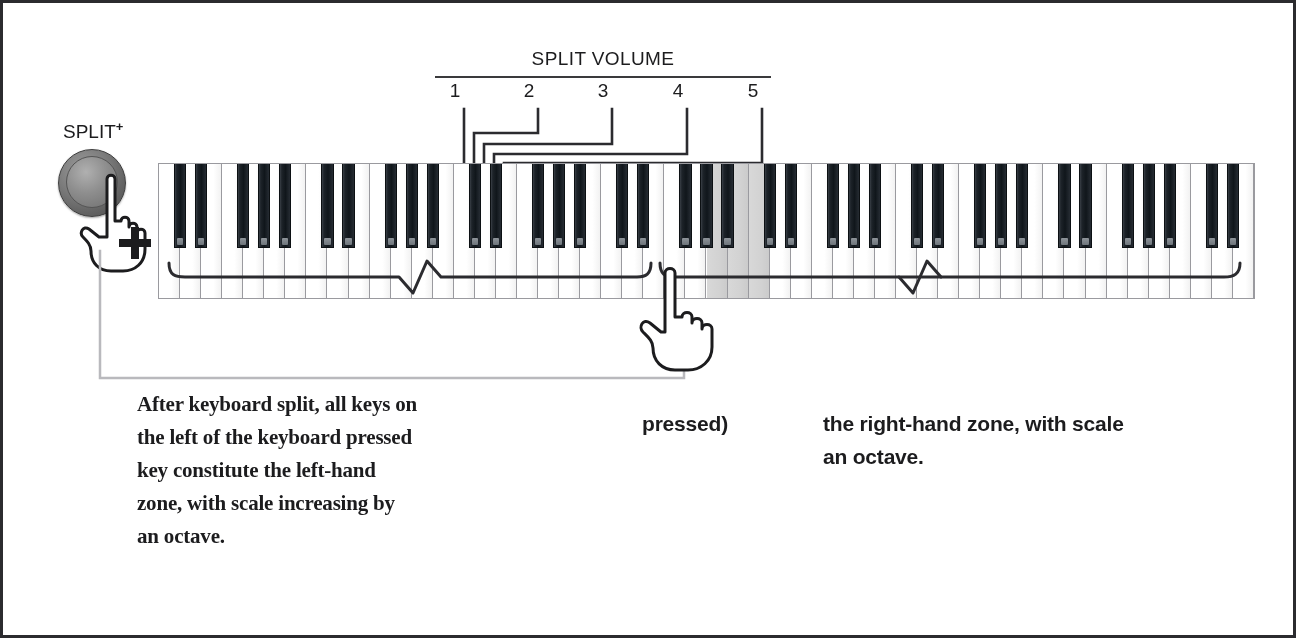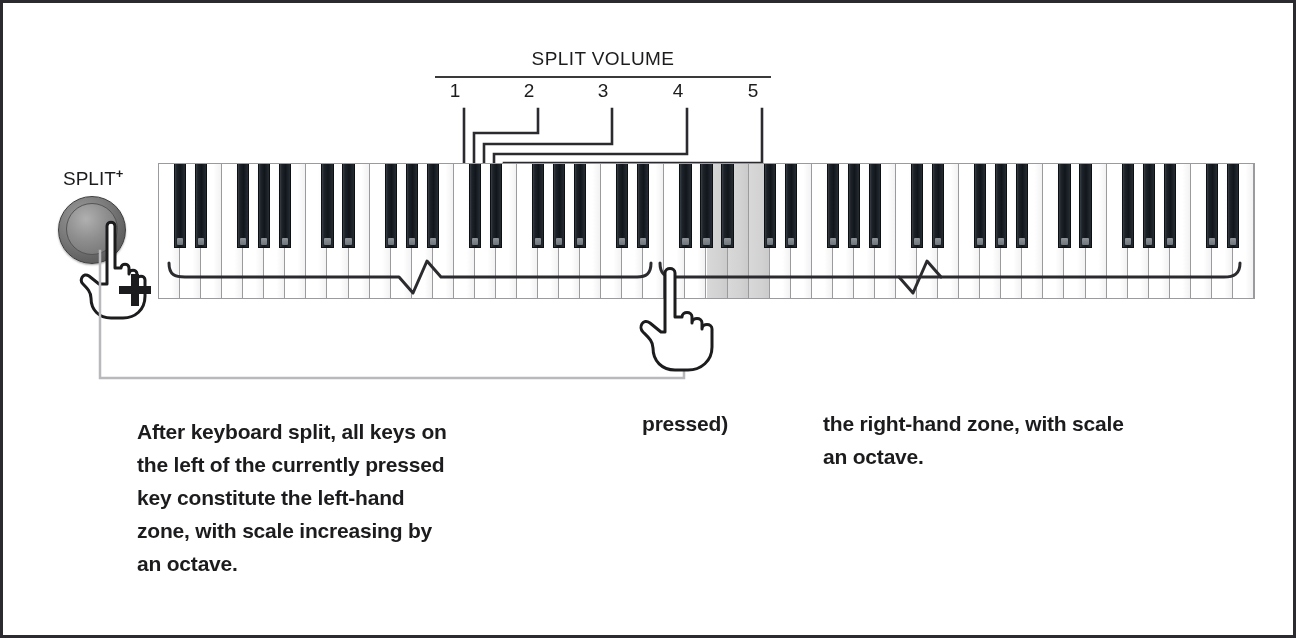--- a/index.html
+++ b/index.html
@@ -58,21 +58,20 @@
     pointer-events:none;
   }
 
   
   #split-button-block{
     position:absolute;
     left:40px;
     top:118px;
     width:130px;
     height:160px;
-    margin-top:47px;
   }
   #split-label{
     position:absolute;
     left:20px; top:0;
     font-size:19px;
     color:#1c1c1e;
     white-space:nowrap;
   }
   #split-label sup{
     font-size:13px;
@@ -156,21 +155,21 @@
   
   .caption{
     position:absolute;
     font-family:"Liberation Sans", sans-serif;
     font-weight:bold;
     font-size:21px;
     line-height:33px;
     color:#1c1c1e;
     letter-spacing:-0.2px;
   }
-  #caption-left{ left:134px; top:412px; width:420px; }
+  #caption-left{ left:134px; top:385px; width:420px;font-family:Liberation Serif, serif; }
   #caption-mid{  left:592px; top:404px; width:180px; text-align:center;}
   #caption-right{left:820px; top:404px; width:420px; }
   .caption .ln{ display:block; white-space:nowrap; }
 </style>
 </head>
 <body>
 
 <div id="root">
 
   <div id="split-volume-group">
@@ -326,21 +325,21 @@
     <g transform="translate(632,262)">
       <path d="M30,8 C30,2 40,2 40,8 L40,52 L47,52 C47,46 57,46 57,52 L57,58
                C57,52 67,52 67,58 L67,64 C67,58 77,58 77,64 L77,82
                C77,96 66,105 53,105 L40,105 C27,105 18,96 18,83
                C18,76 13,72 8,67 C3,62 8,53 15,58 L26,67 L30,67 Z" fill="#ffffff" stroke="#1c1c1e" stroke-width="3" stroke-linejoin="round" stroke-linecap="round"></path>
     </g>
   </svg>
 
   <div class="caption" id="caption-left">
     <span class="ln">After keyboard split, all keys on</span>
-    <span class="ln">the left of the currently pressed</span>
+    <span class="ln">the left of the keyboard pressed</span>
     <span class="ln">key constitute the left-hand</span>
     <span class="ln">zone, with scale increasing by</span>
     <span class="ln">an octave.</span>
   </div>
 
   <div class="caption" id="caption-mid">
     <span class="ln">pressed)</span>
   </div>
 
   <div class="caption" id="caption-right">

